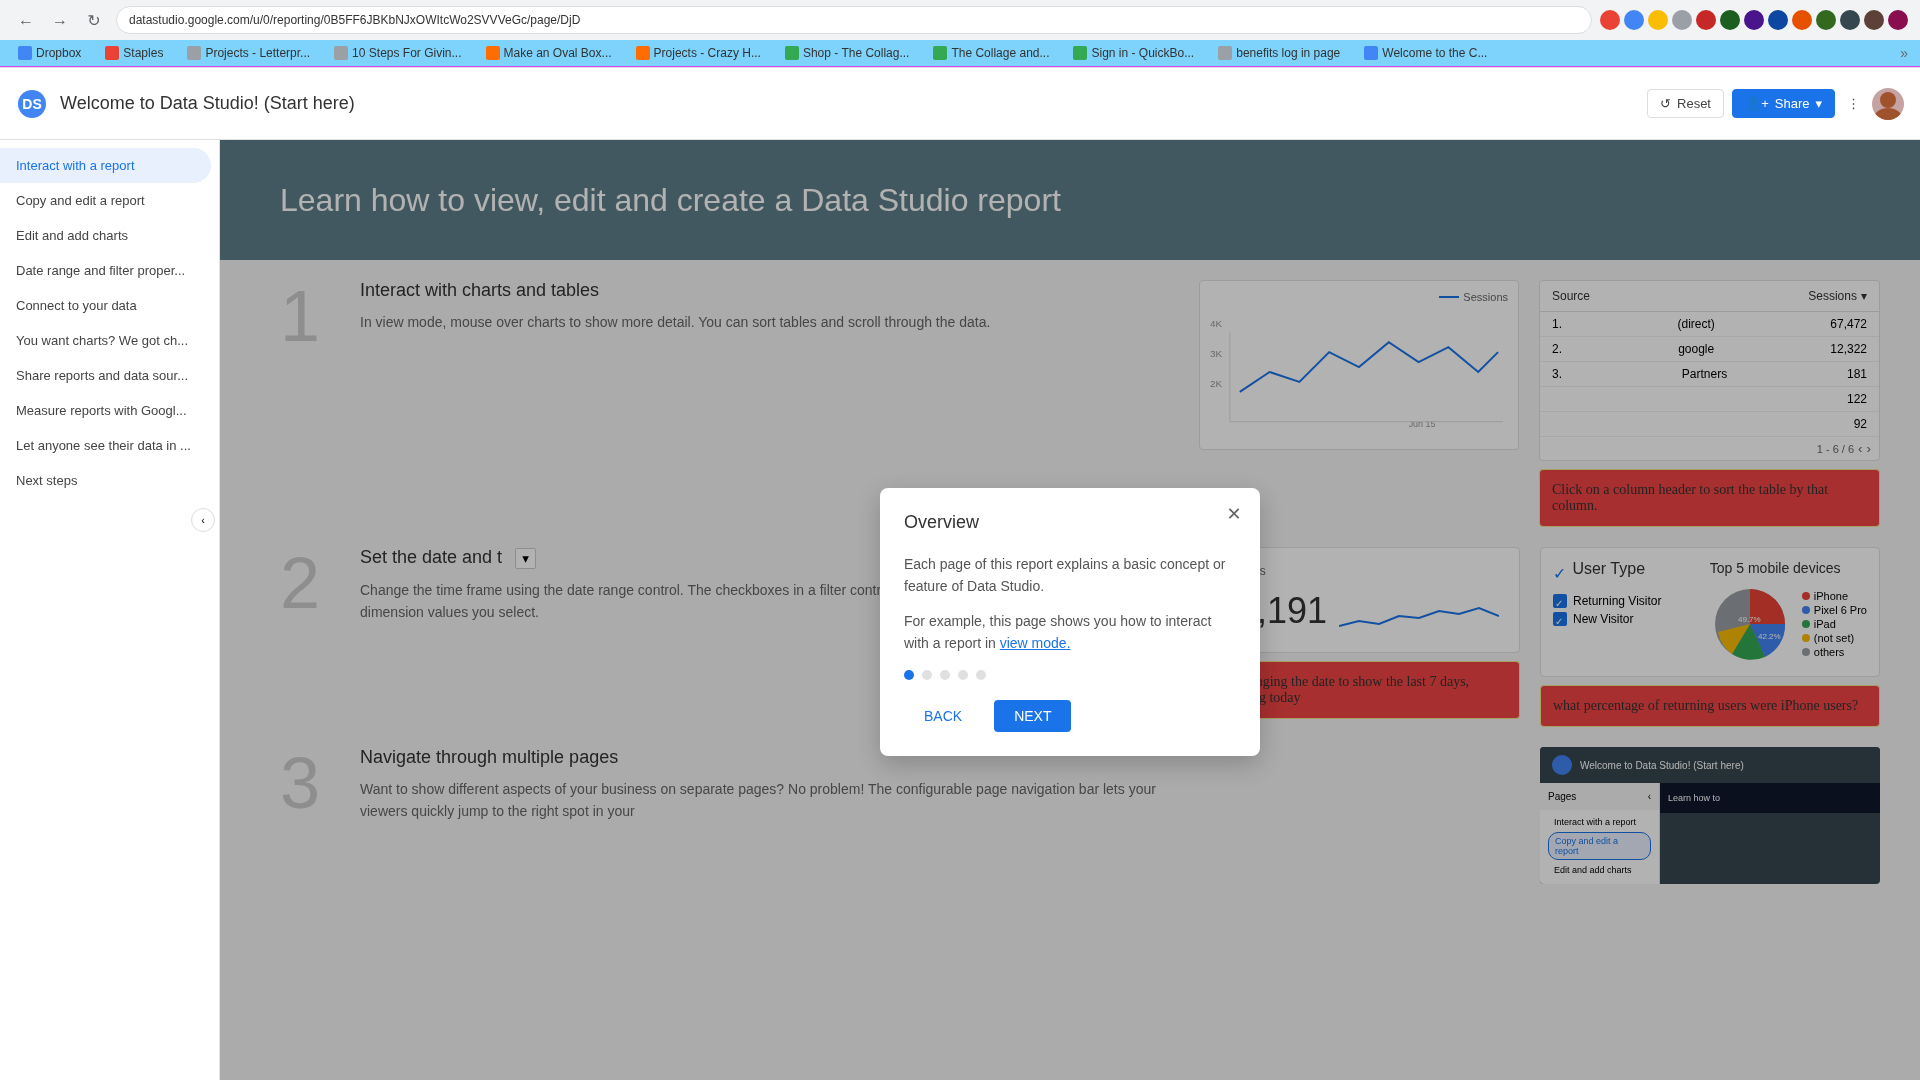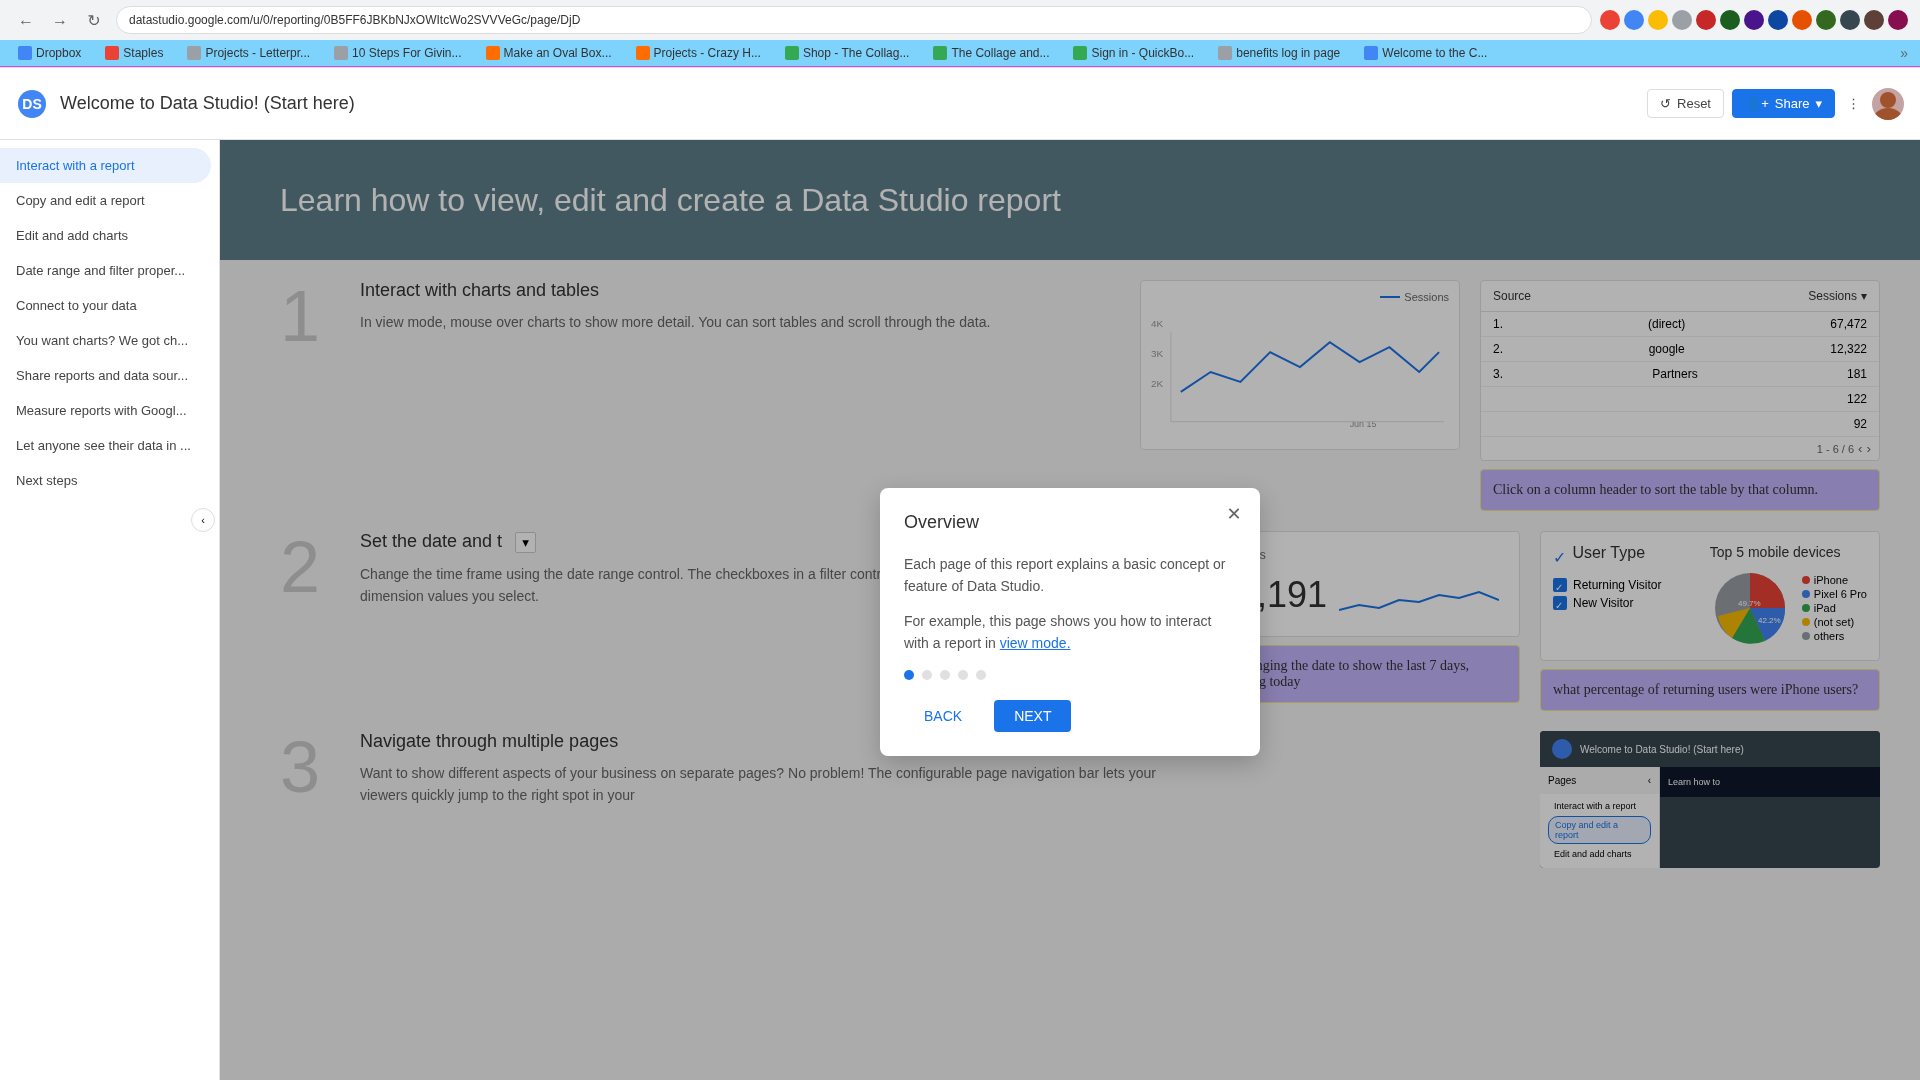--- a/index.html
+++ b/index.html
@@ -106,21 +106,21 @@
     .sessions-table {
       background: white; border: 1px solid #e0e0e0; border-radius: 4px; font-size: 12px;
     }
     .table-header { display: flex; justify-content: space-between; padding: 8px 12px; border-bottom: 1px solid #e0e0e0; font-weight: 500; color: #333; }
     .table-row-item { display: flex; justify-content: space-between; padding: 5px 12px; border-bottom: 1px solid #f0f0f0; }
     .table-row-item:last-child { border-bottom: none; }
     .table-pagination { display: flex; align-items: center; justify-content: flex-end; padding: 4px 8px; gap: 4px; font-size: 11px; color: #666; }
 
     
     .sticky-note {
-      background: #c4b5fd; border: 1px solid #f0e68c; padding: 12px; border-radius: 4px;
+      background: #ef4444; border: 1px solid #f0e68c; padding: 12px; border-radius: 4px;
       font-size: 14px; color: #333; font-family: 'Segoe UI', sans-serif;
     }
 
     
     .metric-card {
       background: white; border: 1px solid #e0e0e0; padding: 16px; border-radius: 4px;
     }
     .metric-value { font-size: 36px; font-weight: 300; color: #333; }
     .metric-label { font-size: 12px; color: #666; margin-bottom: 8px; }
 
@@ -353,21 +353,21 @@
               <text x="0" y="45" font-size="10" fill="#999">3K</text>
               <text x="0" y="75" font-size="10" fill="#999">2K</text>
               <polyline points="30,80 60,60 90,70 120,40 150,55 180,30 210,50 240,35 270,60 290,40" fill="none" stroke="#1a73e8" stroke-width="2"></polyline>
               <text x="200" y="115" font-size="9" fill="#999">Jun 15</text>
               <line x1="20" y1="20" x2="20" y2="110" stroke="#e0e0e0" stroke-width="1"></line>
               <line x1="20" y1="110" x2="295" y2="110" stroke="#e0e0e0" stroke-width="1"></line>
             </svg>
           </div>
         </div>
 
-        <div style="width:400px;flex-shrink:0;">
+        <div style="width:341px;flex-shrink:0;">
           <div class="sessions-table">
             <div class="table-header">
               <span>Source</span>
               <span style="display:flex;align-items:center;gap:4px;">
                 <span>Sessions</span>
                 <span style="cursor:pointer;">▾</span>
               </span>
             </div>
             <div class="table-row-item">
               <span>1.</span>

